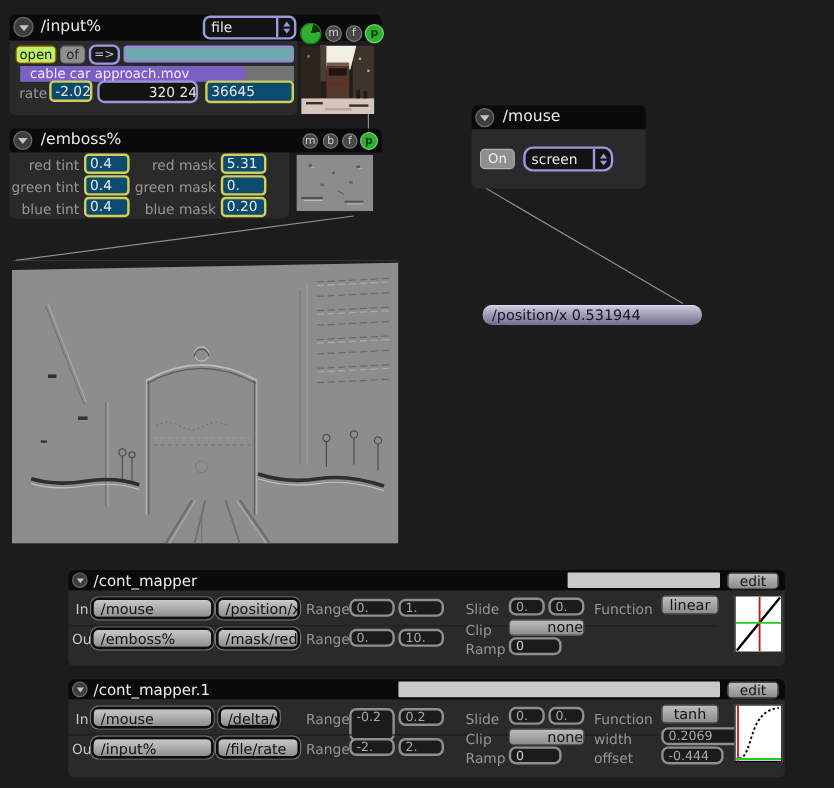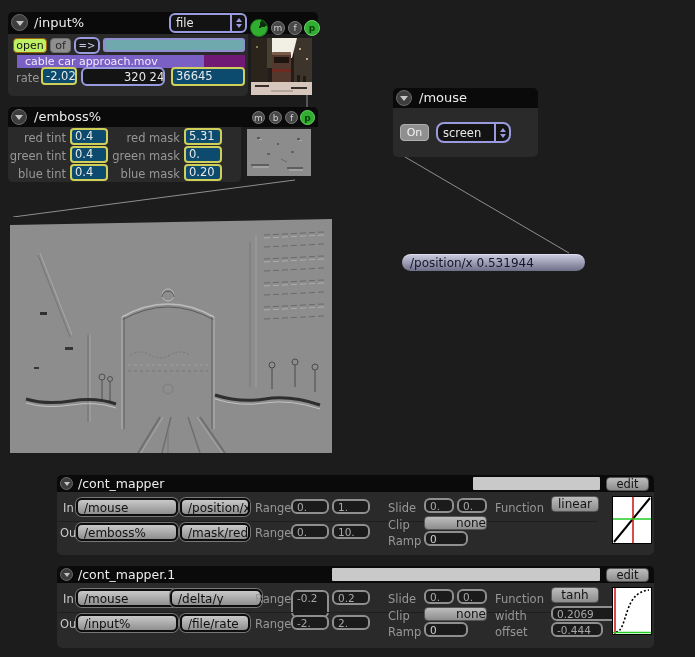--- a/index.html
+++ b/index.html
@@ -73,21 +73,21 @@
           <span>open</span>
         </div>
       <div class="sbtn" style="left:42px;top:4px;width:21px;height:15px;background:#8f8f8f;border:1px solid #6f6f6f;color:#2a2a2a;">
           <span>of</span>
         </div>
       <div class="sbtn" style="left:66px;top:3px;width:26px;height:17px;background:#1a1a1a;border:2px solid #9a9ade;border-radius:6px;color:#c9c9ef;font-size:10px;">
           <span>=&gt;</span>
         </div>
       <div class="abs" style="left:95px;top:4px;width:142px;height:14px;background:#6fa8ad;border:2px solid #8f8fcf;border-radius:3px;"></div>
 
-      <div class="abs" style="left:9px;top:21px;width:228px;height:13px;background:#701a75;">
+      <div class="abs" style="left:9px;top:21px;width:228px;height:13px;background:#737373;">
         <div class="abs" style="left:0;top:0;width:82%;height:13px;background:#7a5fc4;"></div>
         <div class="abs" style="left:8px;top:0;color:#efeaff;font-size:11px;line-height:13px;">cable car approach.mov</div>
       </div>
 
       <div class="glabel" style="left:8px;top:37px;">rate</div>
       <div class="yfield" style="left:33px;top:33px;width:36px;height:18px;line-height:14px;">-2.02</div>
       <div class="pdrop" style="left:73px;top:33px;width:84px;height:19px;padding-left:36px;">
         <span class="txt">320 240</span>
         <span class="spin">
             <i class="tri-up"></i>
@@ -324,21 +324,21 @@
     </div>
     <div class="ntitle" style="left:21px;top:1px;font-size:12.5px;">/cont_mapper.1</div>
     <div class="meter" style="left:275px;top:2px;width:268px;height:13px;"></div>
     <div class="gbtn" style="left:549px;top:2px;width:43px;height:14px;font-size:11.5px;">
         <span>edit</span>
       </div>
 
     <div class="nbody" style="left:0;top:17px;width:597px;height:65px;">
       <div class="wlabel" style="left:6px;top:9px;">In</div>
       <div class="gfield" style="left:19px;top:6px;width:102px;height:18px;">/mouse</div>
-      <div class="gfield" style="left:113px;top:6px;width:92px;height:18px;">/delta/y</div>
+      <div class="gfield" style="left:125px;top:6px;width:51px;height:18px;text-decoration:underline;">/delta/y</div>
       <div class="glabel" style="left:198px;top:9px;">Range</div>
       <div class="dfield" style="left:234px;top:7px;width:38px;height:28px;">-0.2</div>
       <div class="dfield" style="left:275px;top:7px;width:38px;height:15px;">0.2</div>
       <div class="rowline" style="left:0;top:29px;width:540px;"></div>
       <div class="wlabel" style="left:3px;top:34px;">Out</div>
       <div class="gfield" style="left:19px;top:31px;width:102px;height:18px;">/input%</div>
       <div class="gfield" style="left:123px;top:31px;width:70px;height:18px;">/file/rate</div>
       <div class="glabel" style="left:198px;top:34px;">Range</div>
       <div class="dfield" style="left:234px;top:32px;width:38px;height:15px;">-2.</div>
       <div class="dfield" style="left:275px;top:32px;width:38px;height:15px;">2.</div>

